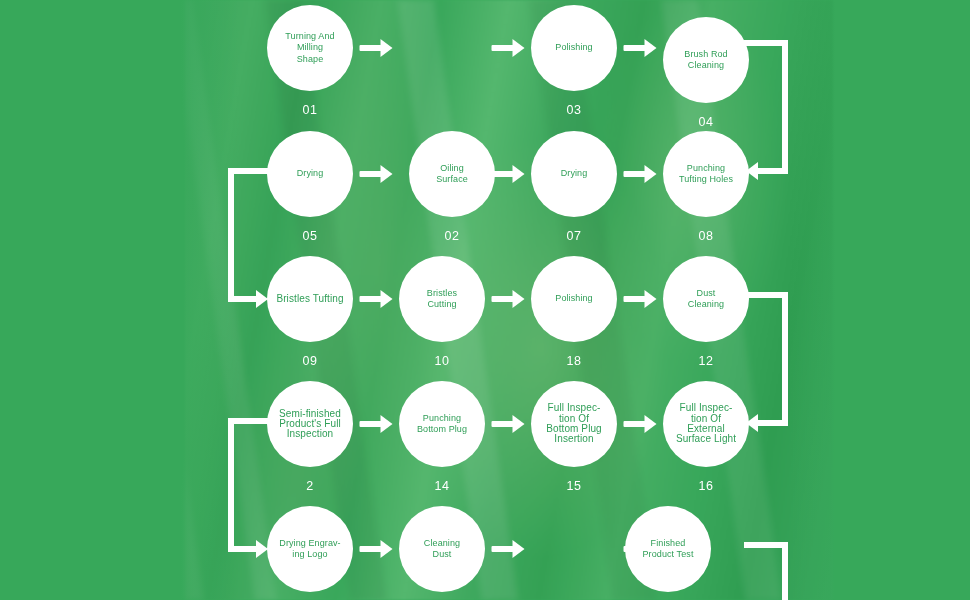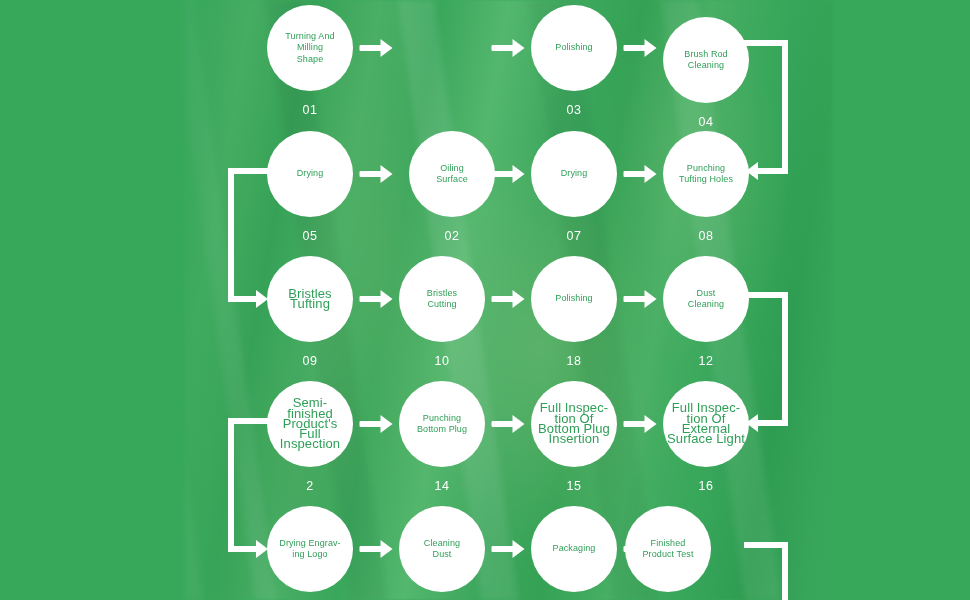--- a/index.html
+++ b/index.html
@@ -98,21 +98,21 @@
   .node-label {
     color: #2f9e57;
     font-size: 9px;
     line-height: 11.5px;
     text-align: center;
     font-family: "Liberation Sans", sans-serif;
     letter-spacing: 0.1px;
     white-space: pre-line;
   }
   .node-label.small {
-    font-size: 13px;
+    font-size: 10px;
     line-height: 10.3px;
   }
   .node-number {
     position: absolute;
     top: 98px;
     left: 50%;
     transform: translateX(-50%);
     color: #ffffff;
     font-size: 12.5px;
     letter-spacing: 0.6px;
@@ -391,26 +391,20 @@
         <div class="node-label">Cleaning
 Dust</div>
       </div>
 
     </div>
     <div class="arrow-h" style="left:508px; top:549px;">
       <div class="shaft" style="width:22px;"></div>
         <div class="head"></div>
     </div>
 
-    <div class="node" style="left:574px; top:549px;">
-      <div class="node-circle">
-        <div class="node-label">Packaging</div>
-      </div>
-
-    </div>
     <div class="arrow-h" style="left:640px; top:549px;">
       <div class="shaft" style="width:22px;"></div>
         <div class="head"></div>
     </div>
 
     <div class="node" style="left:668px; top:549px;">
       <div class="node-circle">
         <div class="node-label">Finished
 Product Test</div>
       </div>

